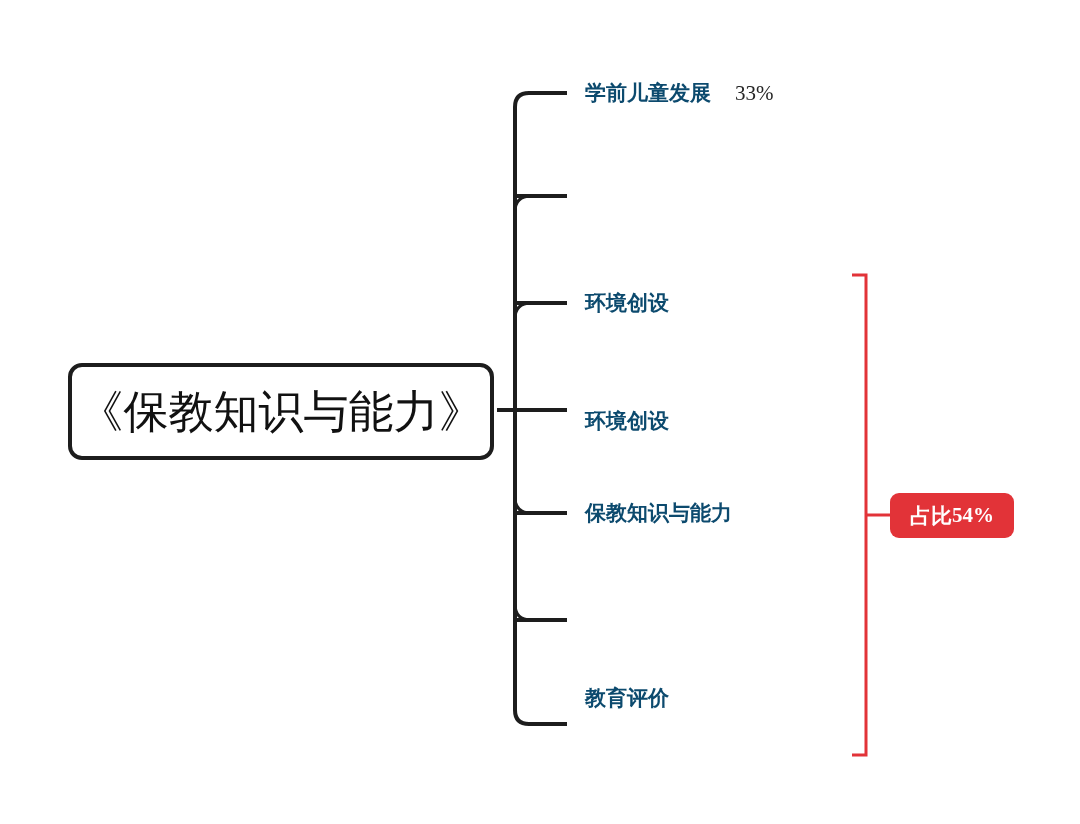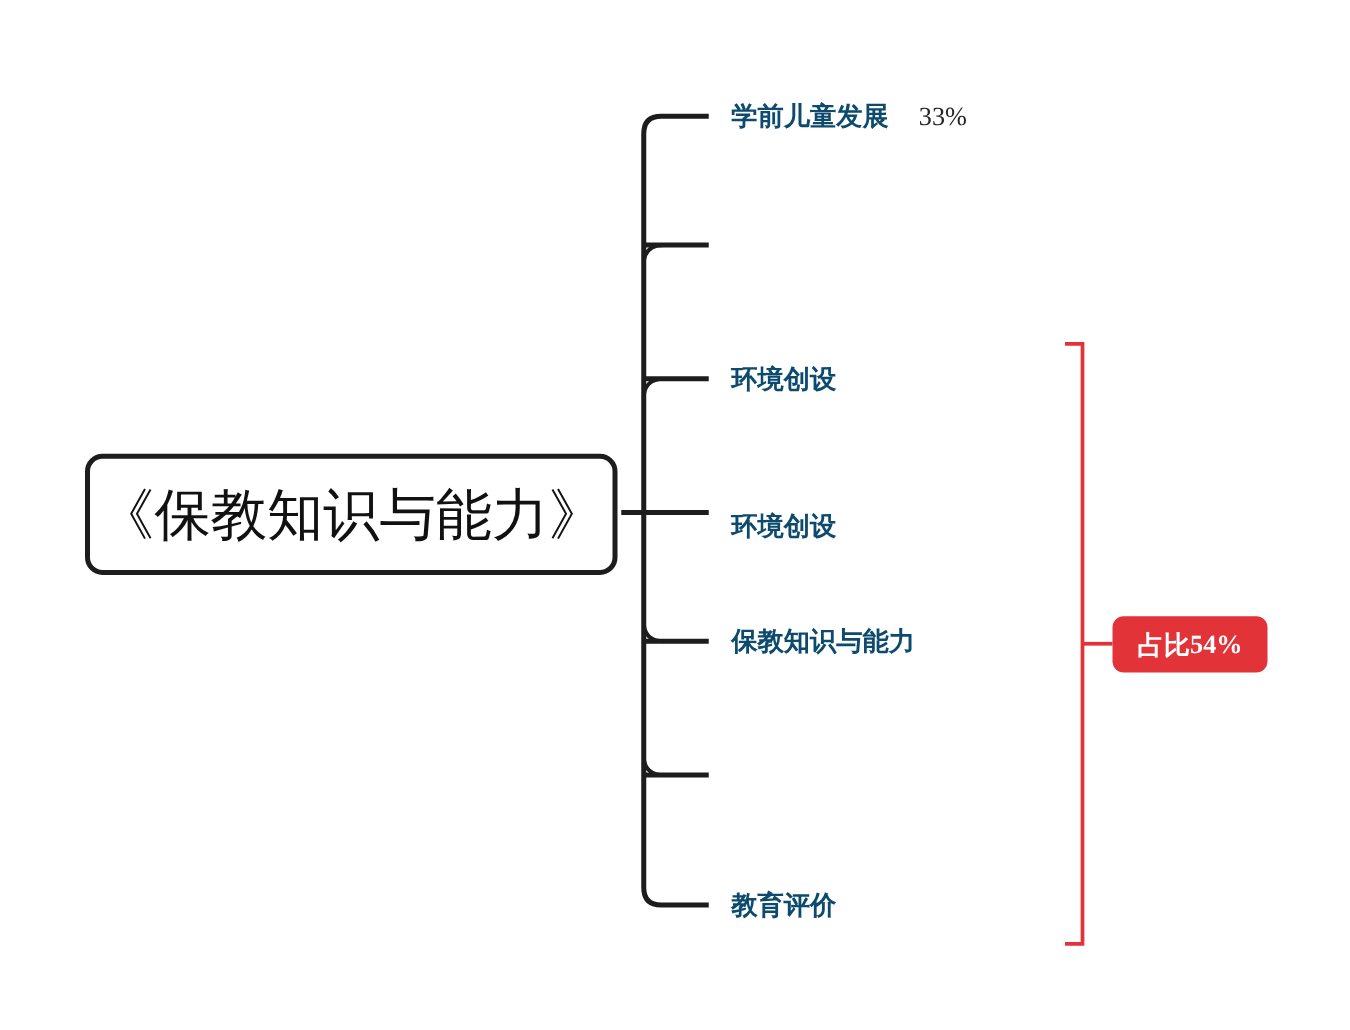--- a/index.html
+++ b/index.html
@@ -56,21 +56,21 @@
     margin-left: 24px;
     color: #262626;
   }
   .branch-label .b-val:empty { margin-left: 0; }
   .b1 { top: 78px; }
   .b2 { top: 181px; }
   .b3 { top: 288px; }
   .b4 { top: 406px; }
   .b5 { top: 498px; }
   .b6 { top: 605px; }
-  .b7 { top: 709px; }
+  .b7 { top: 683px; }
   .group-badge {
     position: absolute;
     left: 890px;
     top: 493px;
     width: 124px;
     height: 45px;
     background: #e23338;
     border-radius: 9px;
     display: flex;
     align-items: center;

